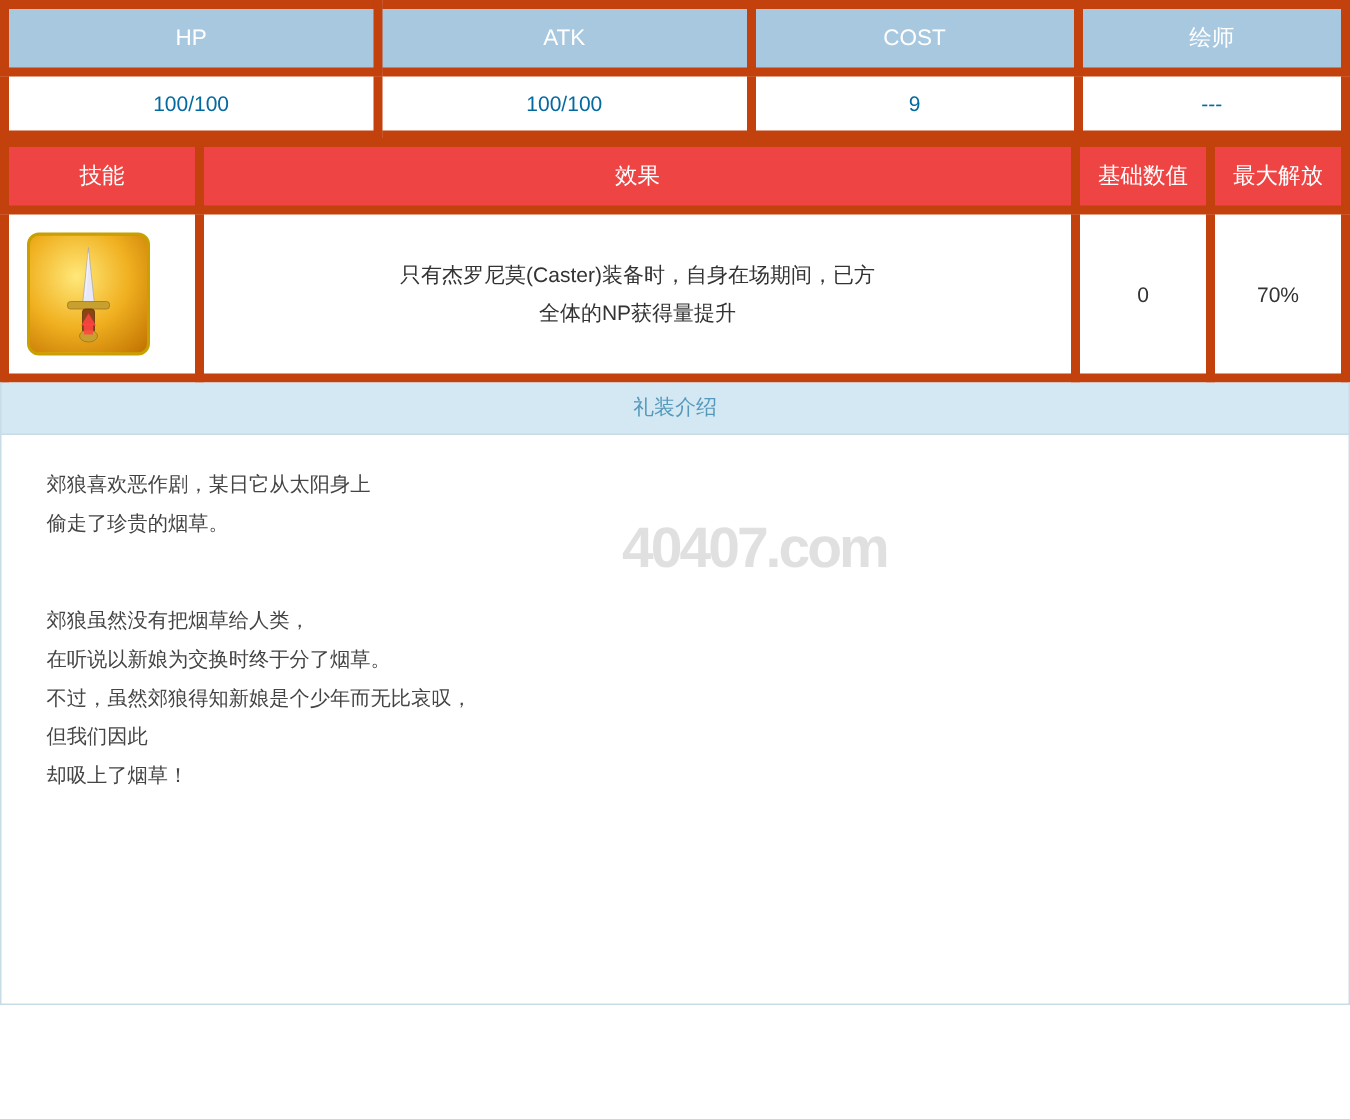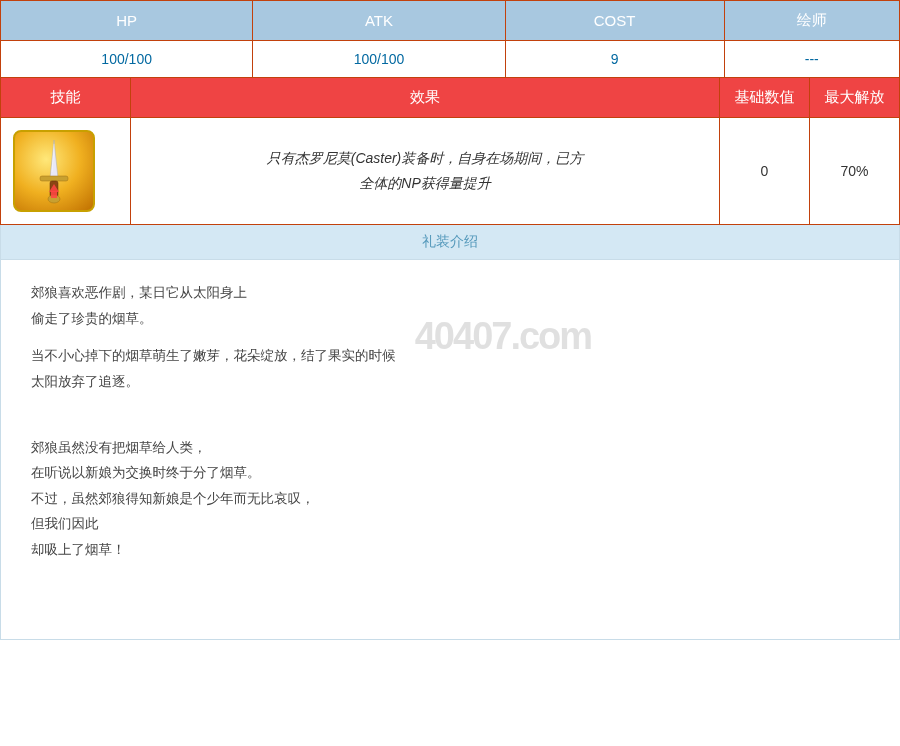--- a/index.html
+++ b/index.html
@@ -11,21 +11,21 @@
       font-size: 14px;
       color: #333;
     }
 
     .table-section {
       width: 100%;
       border-collapse: collapse;
     }
 
     .table-section th, .table-section td {
-      border: 1px solid #c2410c;
+      border: 6px solid #c2410c;
       text-align: center;
       padding: 10px 8px;
     }
 
     .header-row th {
       background-color: #a8c8e0;
       color: #fff;
       font-weight: normal;
       font-size: 15px;
     }
@@ -168,34 +168,32 @@
 
               <polygon points="30,48 25,56 35,56" fill="#ff4444" opacity="0.85"></polygon>
               <rect x="27" y="55" width="6" height="7" fill="#ff4444" opacity="0.85"></rect>
 
               <line x1="30" y1="8" x2="28" y2="36" stroke="#fff" stroke-width="1" opacity="0.4"></line>
             </svg>
           </div>
         </div>
       </td>
       <td style="padding:12px 16px;">
-        <div class="effect-text" style="white-space:pre-line;font-style:italic;">只有杰罗尼莫(Caster)装备时，自身在场期间，已方
+        <div class="effect-text" style="white-space:pre-line;">只有杰罗尼莫(Caster)装备时，自身在场期间，已方
 全体的NP获得量提升</div>
       </td>
       <td>0</td>
       <td>70%</td>
     </tr>
   </tbody>
 </table>
 
 <div class="intro-header">礼装介绍</div>
 <div class="intro-body">
   <div class="watermark">40407.com</div>
   <p style="white-space: pre-line;">郊狼喜欢恶作剧，某日它从太阳身上
 偷走了珍贵的烟草。</p>
-  <p style="white-space: pre-line;">当不小心掉下的烟草萌生了嫩芽，花朵绽放，结了果实的时候
-太阳放弃了追逐。</p>
   <p style="white-space: pre-line; margin-top: 40px;">郊狼虽然没有把烟草给人类，
 在听说以新娘为交换时终于分了烟草。
 不过，虽然郊狼得知新娘是个少年而无比哀叹，
 但我们因此
 却吸上了烟草！</p>
 </div>
 
 </body></html>

